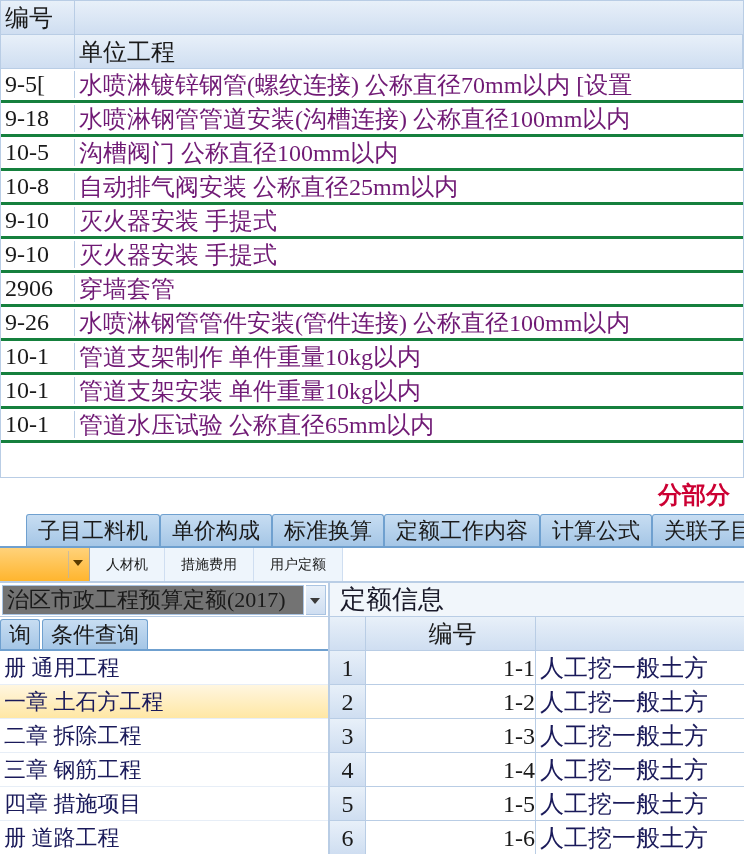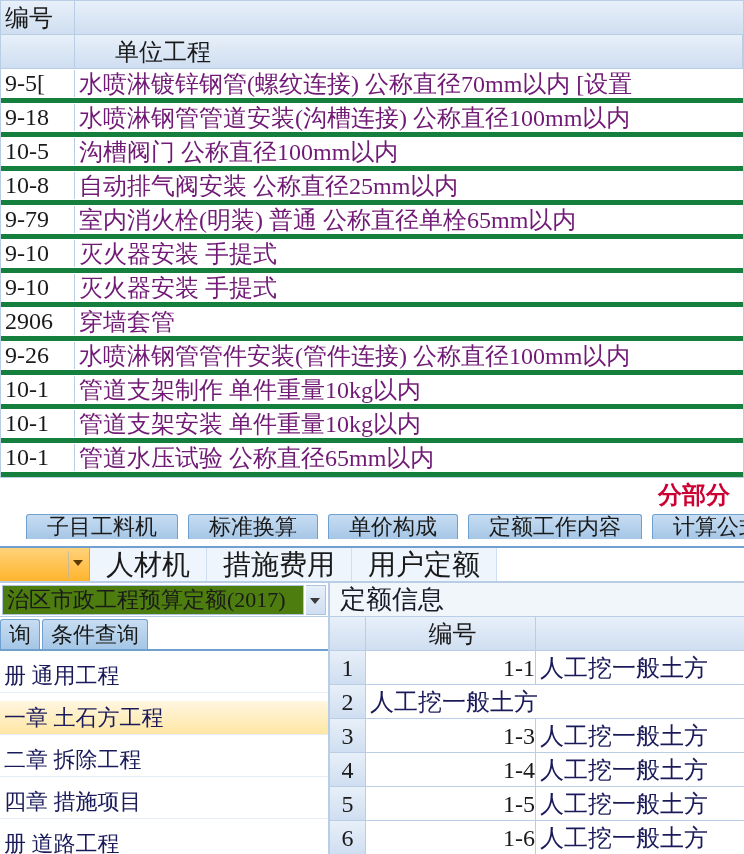--- a/index.html
+++ b/index.html
@@ -37,21 +37,21 @@
     padding: 0 4px;
     white-space: nowrap;
   }
   .upper-body {
     height: 408px;
     overflow: hidden;
   }
   .upper-row {
     height: 34px;
     display: flex;
-    border-bottom: 5px solid #15803d;
+    border-bottom: 3px solid #15803d;
     align-items: center;
   }
   .upper-code-cell {
     width: 74px;
     text-align: left;
     padding: 0 4px;
     border-right: 1px solid #b9cde5;
     white-space: nowrap;
     overflow: hidden;
   }
@@ -77,28 +77,28 @@
 
   .tabs-bar {
     width: 744px;
     height: 36px;
     padding: 2px 0 0 26px;
     border-bottom: 2px solid #6fa0cf;
     display: flex;
     gap: 0;
   }
   .tab {
-    height: 25px;
+    height: 32px;
     background: linear-gradient(to bottom,#c7ddf2,#a5c6e6);
     border: 1px solid #6fa0cf;
     border-bottom: none;
     border-top-left-radius: 3px;
     border-top-right-radius: 3px;
-    margin-right: 10px;
-    padding: 0 20px;
+    margin-right: 0;
+    padding: 0 11px;
     display: flex;
     align-items: center;
     font-size: 22px;
     white-space: nowrap;
     color: #1a1a1a;
   }
 
   .toolbar {
     width: 744px;
     height: 34px;
@@ -123,21 +123,21 @@
     border-left: 5px solid transparent;
     border-right: 5px solid transparent;
     border-top: 6px solid #5a3b00;
   }
   .tb-btn {
     padding: 0 16px;
     display: flex;
     align-items: center;
     border-right: 1px solid #cfdef1;
     background: #eef5fc;
-    font-size: 28px;
+    font-size: 14px;
     white-space: nowrap;
   }
 
   .lower-split {
     width: 744px;
     height: calc(854px - 478px - 34px - 36px - 34px);
     display: flex;
     border-top: 1px solid #b9cde5;
   }
   .lower-left {
@@ -149,21 +149,21 @@
   }
   .ll-top-dropdown {
     height: 34px;
     display: flex;
     align-items: center;
     border-bottom: 1px solid #b9cde5;
   }
   .ll-top-dropdown .ddtext {
     flex: 1;
     height: 30px;
-    background: #4d7c0f;
+    background: #737373;
     border: 1px solid #aac4e2;
     margin: 18px 2px;
     padding: 0 4px;
     display: flex;
     align-items: center;
     font-size: 22px;
     overflow: hidden;
     white-space: nowrap;
   }
   .ll-top-dropdown .ddbtn {
@@ -209,21 +209,20 @@
   .ll-tree-item {
     height: 34px;
     display: flex;
     align-items: center;
     padding-left: 4px;
     border-bottom: 1px solid #e7eef7;
     font-size: 22px;
     white-space: nowrap;
     overflow: hidden;
     color: #1a1a5a;
-    margin-top: 8px;
   }
   .ll-tree-item.selected {
     background: linear-gradient(to bottom,#fff6e0,#ffe7a4);
   }
 
   .lower-right {
     flex: 1;
     display: flex;
     flex-direction: column;
     overflow: hidden;
@@ -281,44 +280,40 @@
 </style>
 </head>
 <body>
 
 <div class="upper-panel">
   <div class="upper-header-row1">
     <div class="upper-hcell" style="width:74px;">编号</div>
   </div>
   <div class="upper-header-row2">
     <div class="upper-hcell" style="width:74px;"></div>
-    <div class="upper-hcell" style="flex:1;margin-left:36px;">单位工程</div>
+    <div class="upper-hcell" style="flex:1;">单位工程</div>
   </div>
   <div class="upper-body" id="upper-body">
       <div class="upper-row">
         <div class="upper-code-cell">9-5[</div>
         <div class="upper-desc-cell">水喷淋镀锌钢管(螺纹连接) 公称直径70mm以内 [设置</div>
       </div>
       <div class="upper-row">
         <div class="upper-code-cell">9-18</div>
         <div class="upper-desc-cell">水喷淋钢管管道安装(沟槽连接) 公称直径100mm以内</div>
       </div>
       <div class="upper-row">
         <div class="upper-code-cell">10-5</div>
         <div class="upper-desc-cell">沟槽阀门 公称直径100mm以内</div>
       </div>
       <div class="upper-row">
         <div class="upper-code-cell">10-8</div>
         <div class="upper-desc-cell">自动排气阀安装 公称直径25mm以内</div>
       </div>
       <div class="upper-row">
-        <div class="upper-code-cell">9-79</div>
-        <div class="upper-desc-cell">室内消火栓(明装) 普通 公称直径单栓65mm以内</div>
-      </div>
-      <div class="upper-row">
         <div class="upper-code-cell">9-10</div>
         <div class="upper-desc-cell">灭火器安装 手提式</div>
       </div>
       <div class="upper-row">
         <div class="upper-code-cell">9-10</div>
         <div class="upper-desc-cell">灭火器安装 手提式</div>
       </div>
       <div class="upper-row">
         <div class="upper-code-cell">2906</div>
         <div class="upper-desc-cell">穿墙套管</div>
@@ -339,22 +334,22 @@
         <div class="upper-code-cell">10-1</div>
         <div class="upper-desc-cell">管道水压试验 公称直径65mm以内</div>
       </div>
     </div>
 </div>
 
 <div class="middle-bar">分部分</div>
 
 <div class="tabs-bar" id="tabs-bar">
     <div class="tab">子目工料机</div>
+    <div class="tab">单价构成</div>
     <div class="tab">标准换算</div>
-    <div class="tab">单价构成</div>
     <div class="tab">定额工作内容</div>
     <div class="tab">计算公式</div>
     <div class="tab">关联子目</div>
   </div>
 
 <div class="toolbar">
   <div class="toolbar-left">
     <span class="vline"></span>
     <span class="dropdown-caret"></span>
   </div>
@@ -370,40 +365,42 @@
       <div class="ddbtn"></div>
     </div>
     <div class="ll-query-tabs">
       <div class="ll-qtab">询</div>
       <div class="ll-qtab">条件查询</div>
     </div>
     <div class="ll-tree" id="ll-tree">
         <div class="ll-tree-item">册 通用工程</div>
         <div class="ll-tree-item selected">一章 土石方工程</div>
         <div class="ll-tree-item">二章 拆除工程</div>
+        <div class="ll-tree-item">三章 钢筋工程</div>
         <div class="ll-tree-item">四章 措施项目</div>
         <div class="ll-tree-item">册 道路工程</div>
       </div>
   </div>
 
   <div class="lower-right">
     <div class="lr-title">定额信息</div>
     <div class="lr-grid-header">
       <div class="lr-rownum"></div>
       <div class="lr-col-code" style="text-align:center;">编号</div>
       <div class="lr-col-name"></div>
     </div>
     <div class="lr-body" id="lr-body">
         <div class="lr-row">
           <div class="lr-rownum">1</div>
           <div class="lr-col-code">1-1</div>
           <div class="lr-col-name">人工挖一般土方</div>
         </div>
         <div class="lr-row">
           <div class="lr-rownum">2</div>
+          <div class="lr-col-code">1-2</div>
           <div class="lr-col-name">人工挖一般土方</div>
         </div>
         <div class="lr-row">
           <div class="lr-rownum">3</div>
           <div class="lr-col-code">1-3</div>
           <div class="lr-col-name">人工挖一般土方</div>
         </div>
         <div class="lr-row">
           <div class="lr-rownum">4</div>
           <div class="lr-col-code">1-4</div>

